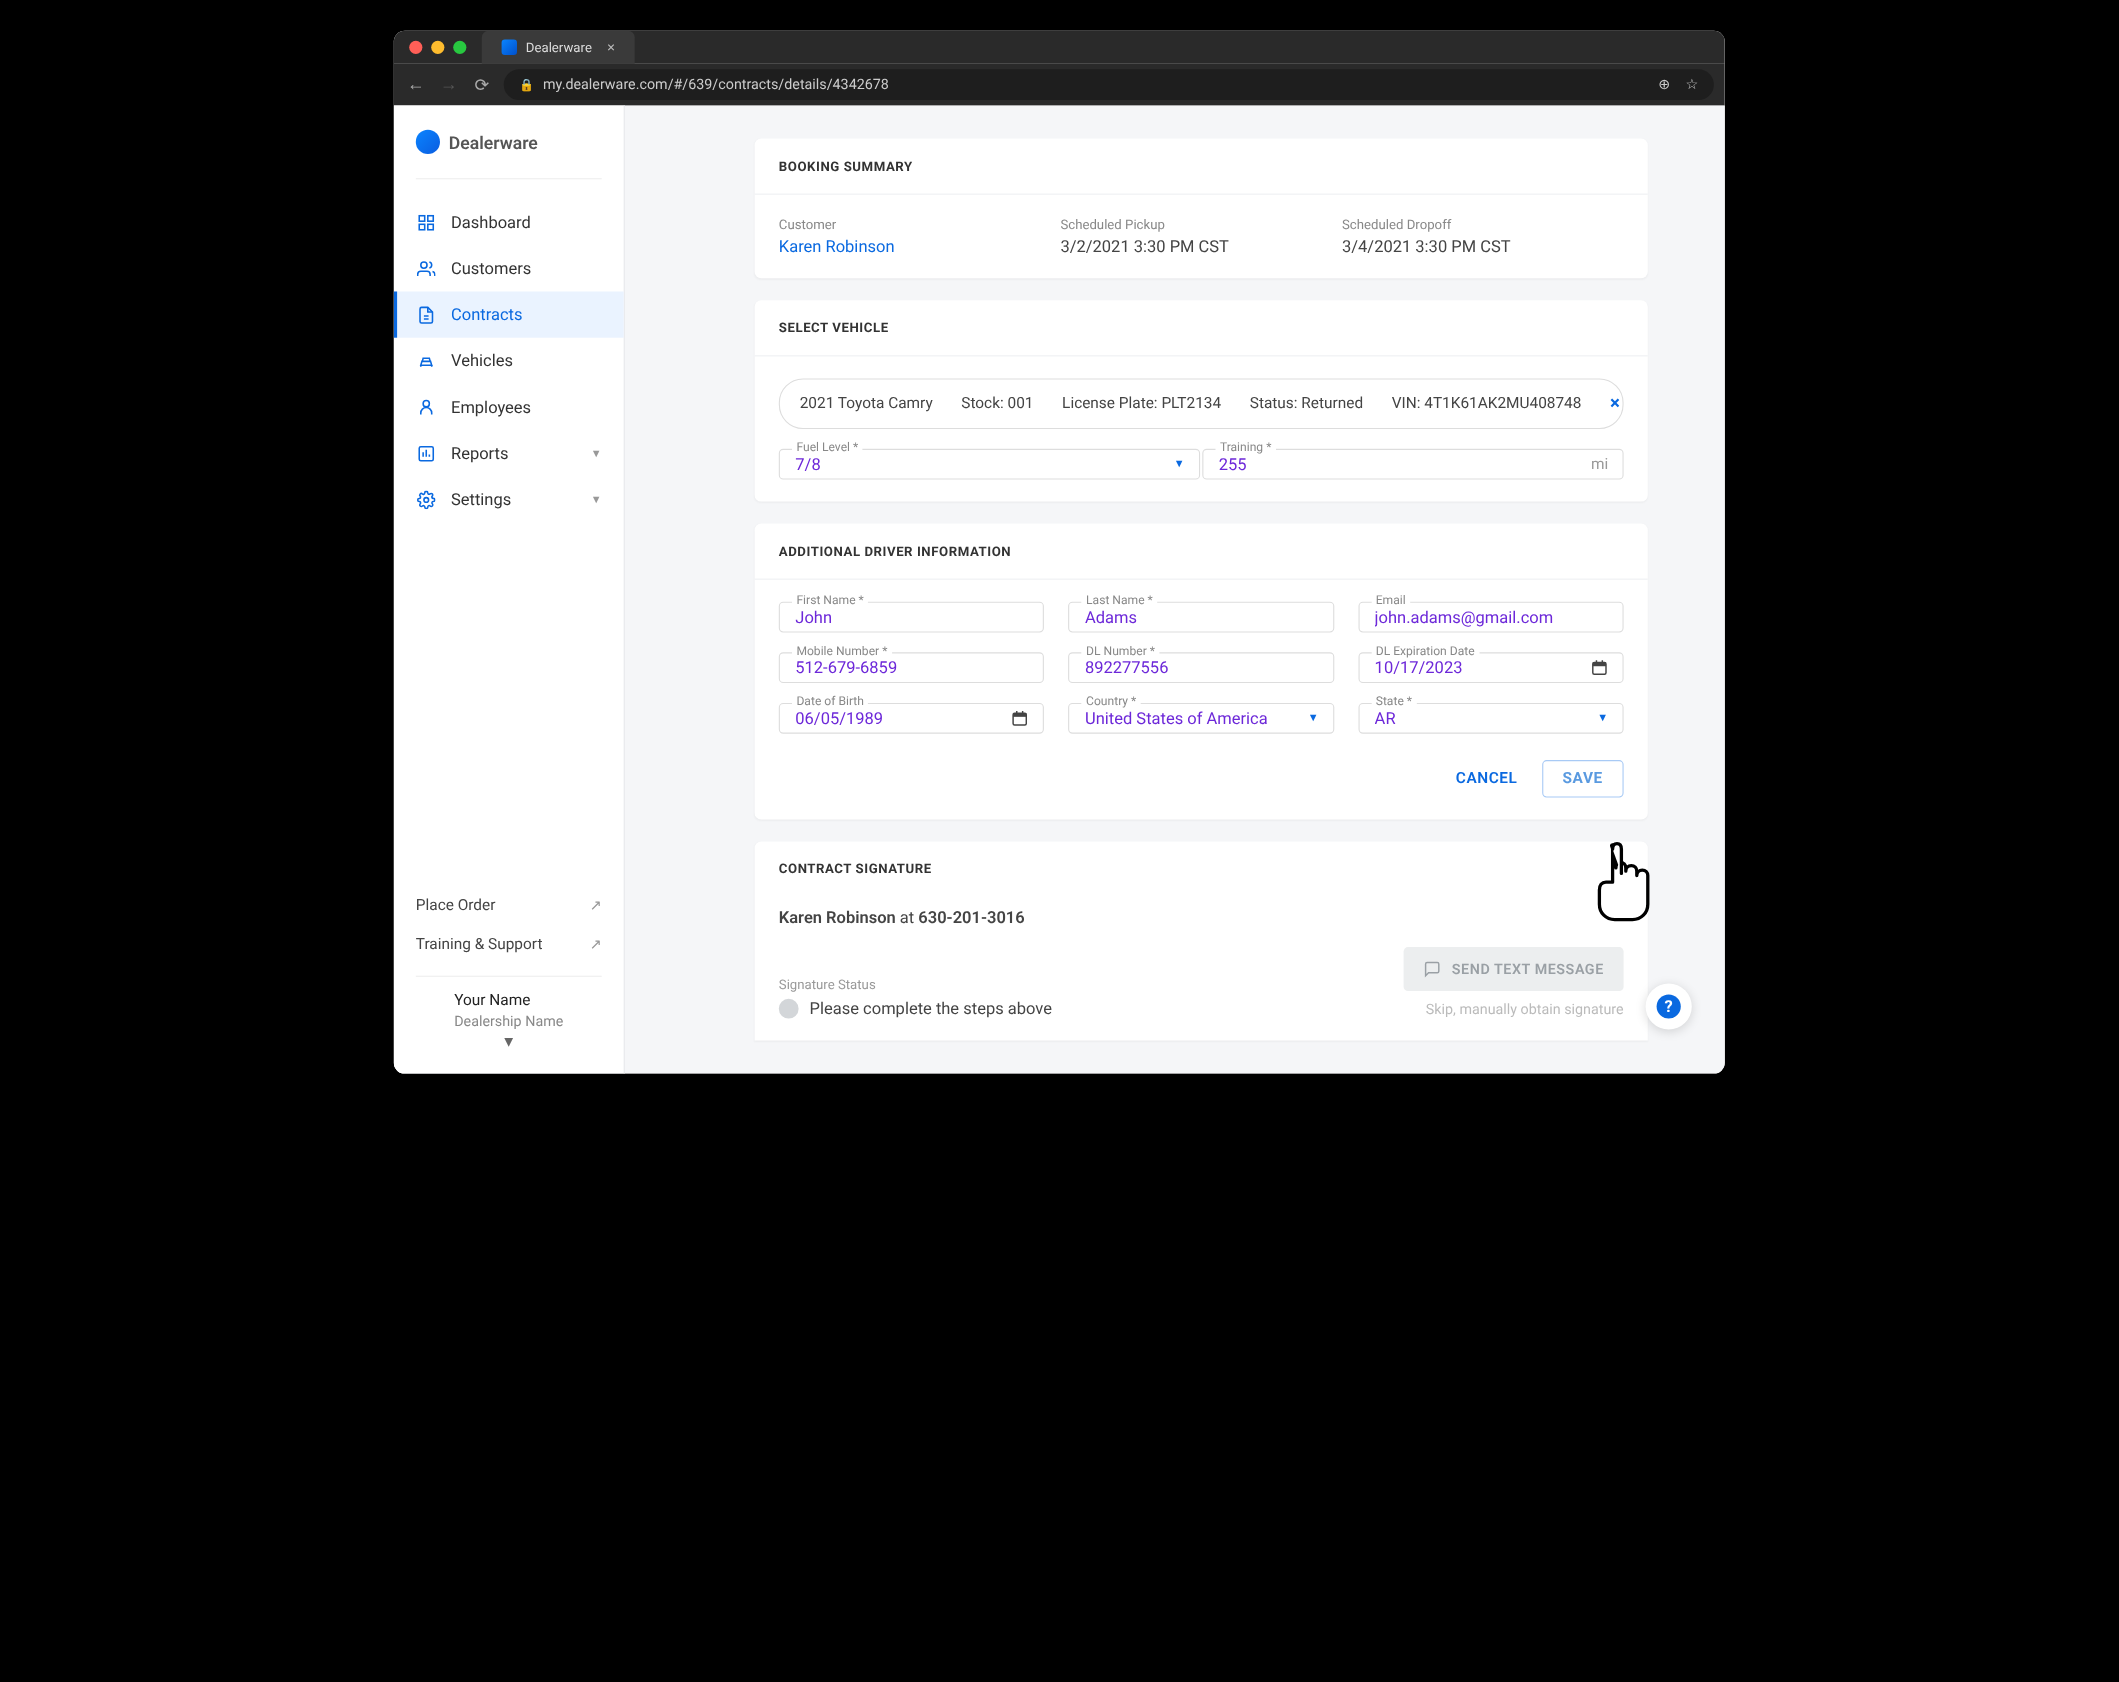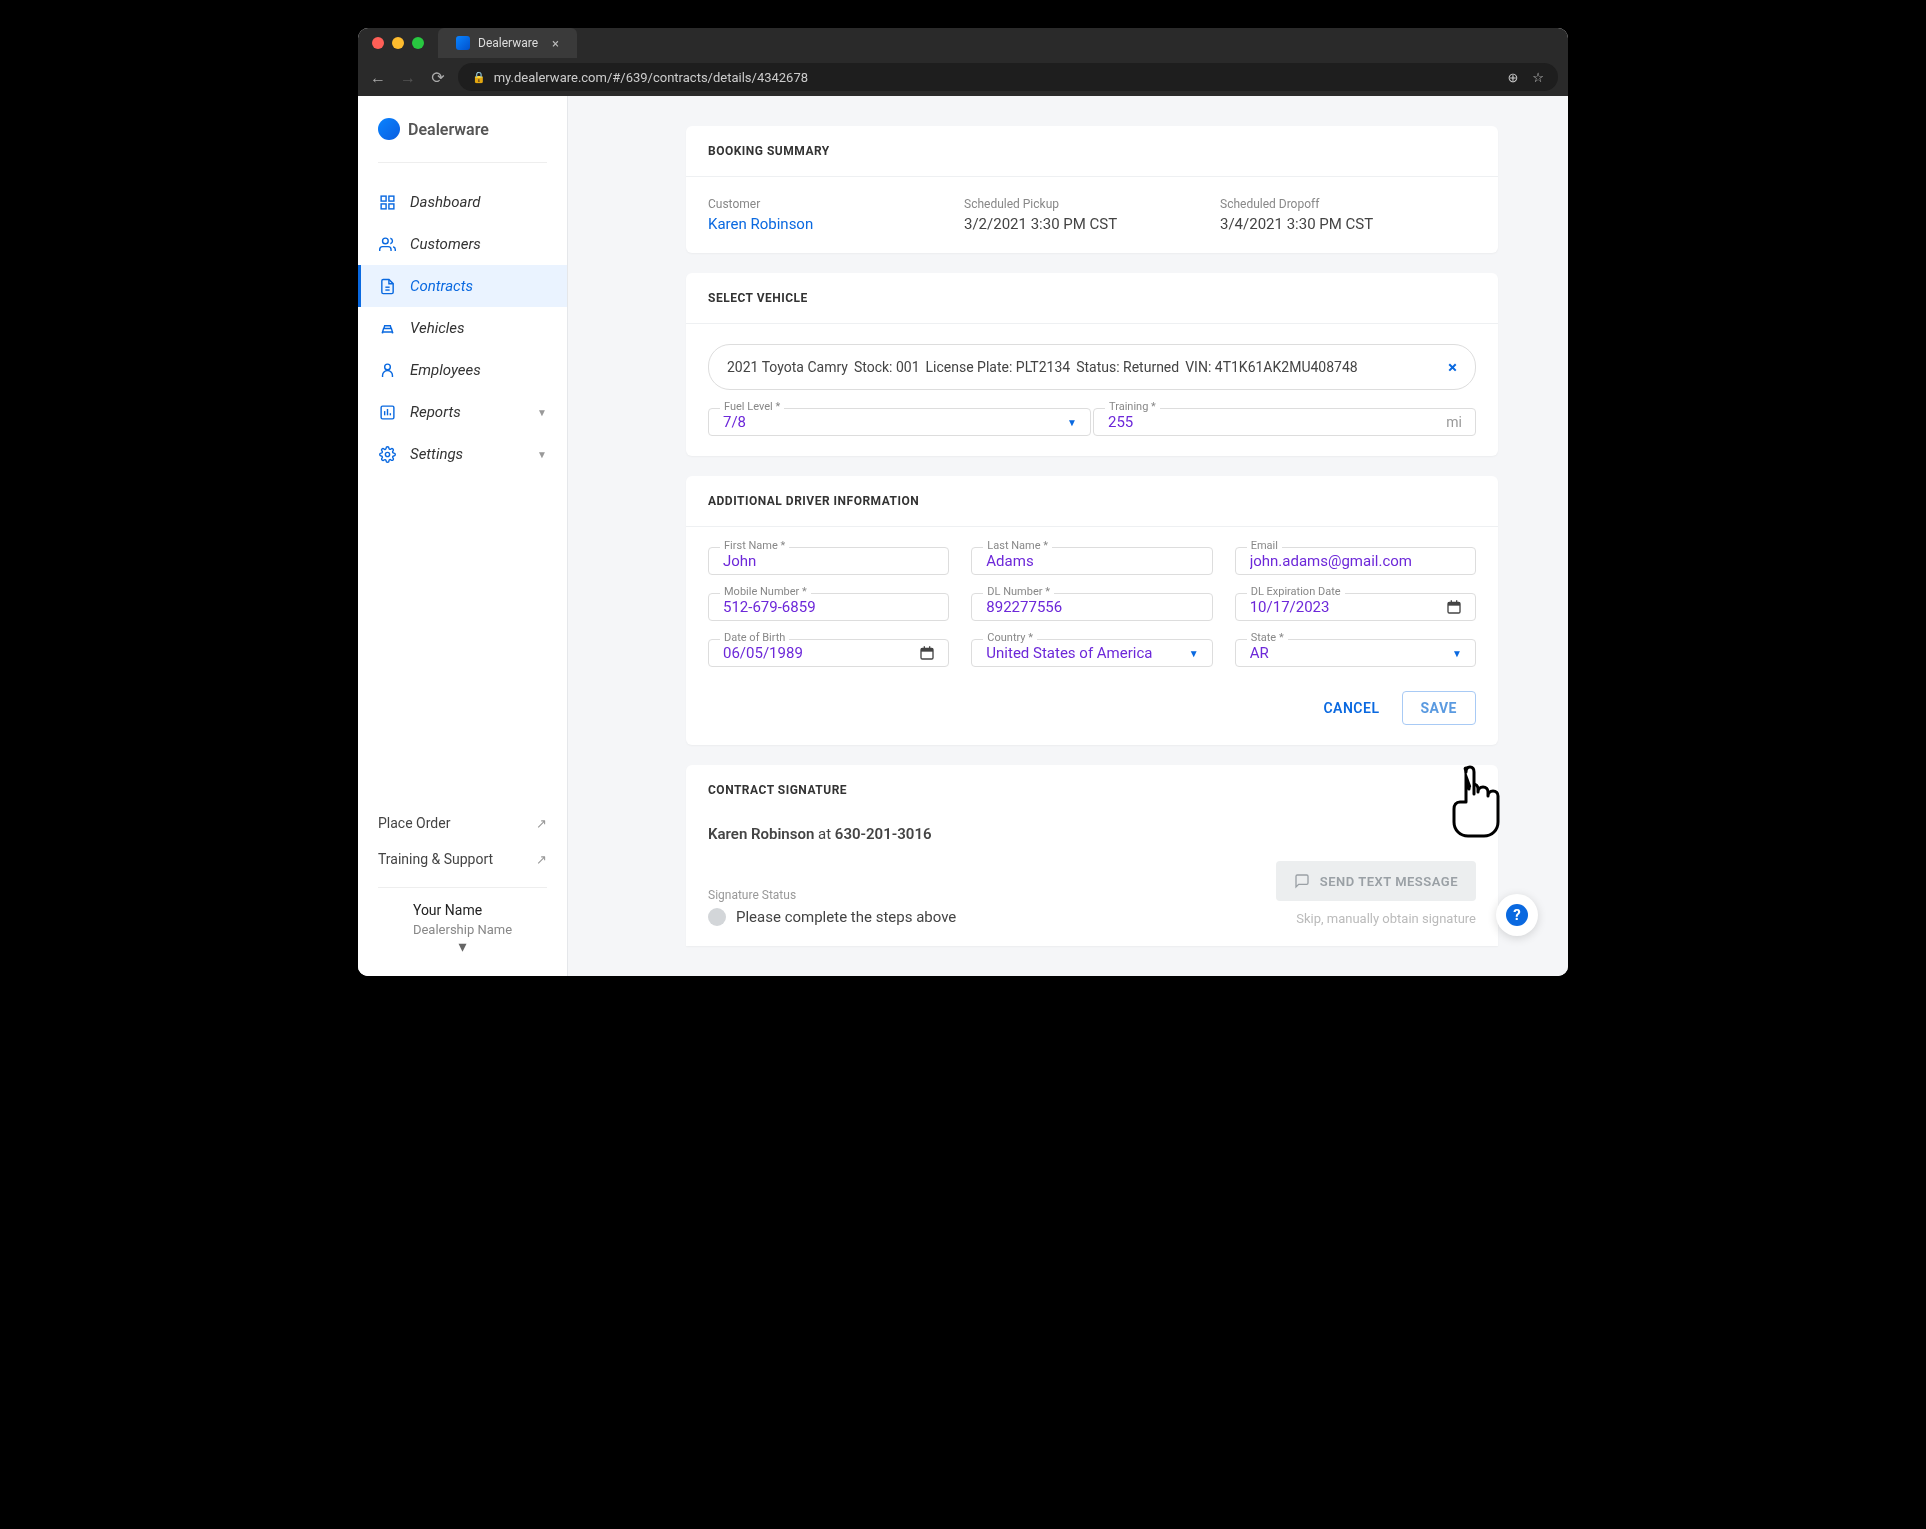--- a/index.html
+++ b/index.html
@@ -20,21 +20,21 @@
 .urlbox { flex: 1; background: #1e1e1e; border-radius: 20px; height: 28px; display: flex; align-items: center; padding: 0 14px; color: #ccc; font-size: 13px; gap: 8px; }
 .urlbox .lock { font-size: 11px; }
 .urlbox .trail { display: flex; align-items: center; gap: 14px; }
 .app { display: flex; background: #f5f6f8; min-height: 880px; }
 .sidebar { width: 210px; background: #fff; border-right: 1px solid #e5e7ea; display: flex; flex-direction: column; }
 .logo-row { display: flex; align-items: center; gap: 8px; padding: 22px 20px 14px; }
 .logo-mark { width: 22px; height: 22px; border-radius: 50%; background: linear-gradient(135deg,#0a84ff,#0a5de0); }
 .logo-text { font-weight: 600; font-size: 16px; color: #555; }
 .logo-divider { border: 0; border-top: 1px solid #eee; margin: 8px 20px 10px; }
 .nav { flex: 1; padding-top: 8px; }
-.nav-item { display: flex; align-items: center; gap: 14px; padding: 12px 20px; color: #333; font-size: 15px; cursor: pointer; position: relative; font-style: italic; }
+.nav-item { display: flex; align-items: center; gap: 14px; padding: 12px 20px; color: #333; font-size: 15px; cursor: pointer; position: relative; }
 .nav-item.active { background: #eaf3ff; color: #0a69e0; }
 .nav-item.active::before { content: ""; position: absolute; left: 0; top: 0; bottom: 0; width: 3px; background: #0a69e0; }
 .nav-icon { width: 18px; height: 18px; display: flex; align-items: center; justify-content: center; color: #0a69e0; }
 .nav-caret { margin-left: auto; color: #999; font-size: 10px; }
 .sidebar-footer { padding: 0 20px 20px; }
 .footer-link { display: flex; justify-content: space-between; align-items: center; padding: 10px 0; font-size: 14px; color: #444; cursor: pointer; gap: 36px; }
 .footer-link .arrow { color: #999; font-size: 13px; }
 .footer-divider { border: 0; border-top: 1px solid #eee; margin: 10px 0 14px; }
 .account { display: flex; justify-content: space-between; align-items: center; cursor: pointer; flex-direction: column; }
 .account .names { font-size: 14px; color: #222; }
@@ -47,21 +47,21 @@
 .content { padding-left: 48px; }
 .card { background: #fff; border-radius: 6px; box-shadow: 0 1px 2px rgba(0,0,0,0.04); margin-bottom: 20px; }
 .card-header { padding: 18px 22px; border-bottom: 1px solid #eef0f2; font-size: 12px; font-weight: 700; letter-spacing: 0.5px; color: #333; }
 .card-header.no-border { border-bottom: none; }
 .card-body { padding: 20px 22px; }
 .summary-row { display: flex; }
 .summary-col { flex: 1; }
 .summary-label { font-size: 12px; color: #888; margin-bottom: 4px; }
 .summary-value { font-size: 15px; color: #444; }
 .summary-value.link { color: #0a69e0; cursor: pointer; }
-.vehicle-chip { border: 1px solid #ddd; border-radius: 22px; padding: 12px 18px; display: flex; align-items: center; gap: 6px; font-size: 14px; color: #444; margin-bottom: 18px; }
+.vehicle-chip { border: 1px solid #ddd; border-radius: 22px; padding: 12px 18px; display: flex; align-items: center; gap: 26px; font-size: 14px; color: #444; margin-bottom: 18px; }
 .vehicle-chip .clear { margin-left: auto; color: #0a69e0; font-size: 17px; font-weight: bold; cursor: pointer; }
 .vehicle-chip .item { white-space: nowrap; }
 .field-row { display: flex; gap: 2px; justify-content: flex-end; }
 .field { flex: 1; position: relative; }
 .field-label { position: absolute; top: -8px; left: 12px; background: #fff; padding: 0 4px; font-size: 11px; color: #888; }
 .field-input { width: 100%; border: 1px solid #ddd; border-radius: 4px; padding: 4px 14px; font-size: 15px; color: #6d28d9; outline: none; }
 .field-input.dropdown { appearance: none; background: #fff; }
 .field .caret-down { position: absolute; right: 14px; top: 50%; transform: translateY(-50%); color: #0a69e0; font-size: 10px; pointer-events: none; }
 .field .unit { position: absolute; right: 14px; top: 50%; transform: translateY(-50%); color: #999; font-size: 14px; pointer-events: none; }
 .field .date-icon { position: absolute; right: 14px; top: 50%; transform: translateY(-50%); color: #444; pointer-events: none; }

